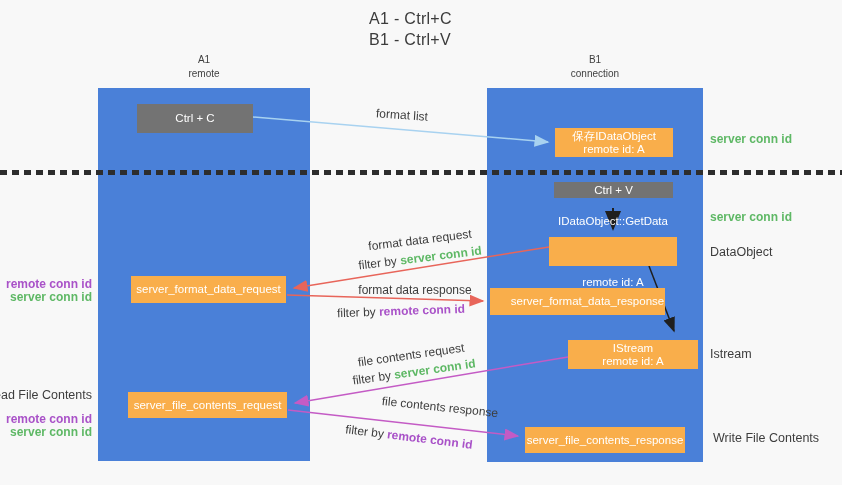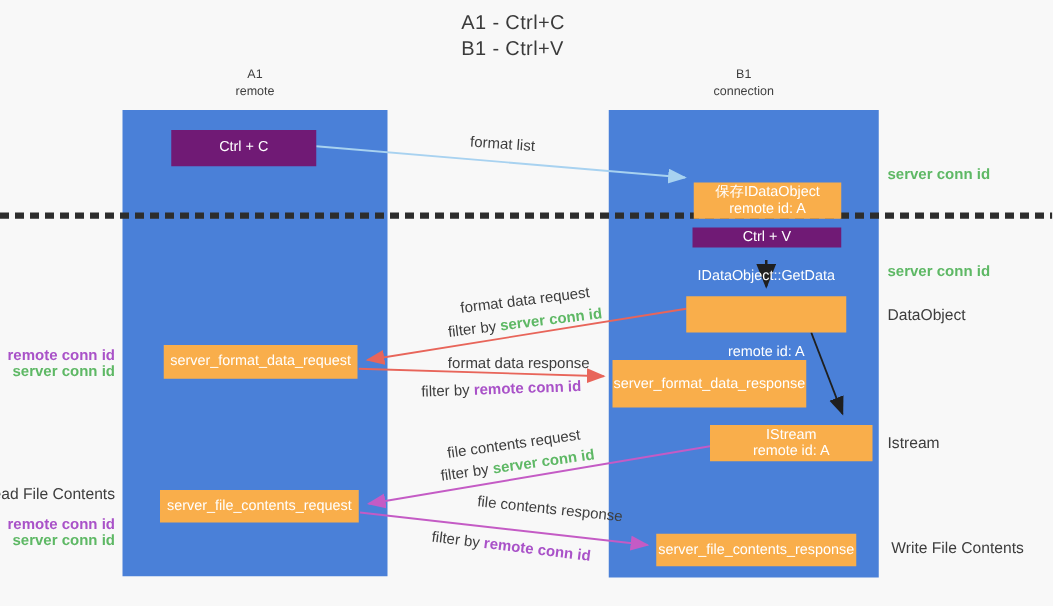--- a/index.html
+++ b/index.html
@@ -11,21 +11,21 @@
   .title{left:369px;top:8px;font-size:16px;line-height:21px;color:#3b3b3b;letter-spacing:.3px;}
   .col-header{font-size:10px;line-height:14px;text-align:center;color:#3f3f3f;}
   .lifeline{background:#4a80d8;z-index:1;}
   .divider{
     left:0;top:170px;width:842px;height:5px;z-index:3;
     background:repeating-linear-gradient(90deg,#2d2d2d 0 7px,transparent 7px 12px);
   }
   svg.arrows{left:0;top:0;z-index:4;pointer-events:none;}
   .node{z-index:5;color:#fff;text-align:center;font-size:11.5px;line-height:13px;
         display:flex;flex-direction:column;align-items:center;justify-content:center;}
-  .node.green{background:#701a75;}
+  .node.green{background:#737373;}
   .node.orange{background:#f9ae4b;}
   .alabel{z-index:6;font-size:12px;color:#3d3d3d;white-space:nowrap;transform-origin:center;}
   .center{transform:translate(-50%,-50%);}
   .lg{color:#5eb865;font-weight:bold;}
   .lp{color:#a952c8;font-weight:bold;}
   .side{z-index:6;font-size:12px;white-space:nowrap;}
   .side.green{color:#5eb865;font-weight:bold;}
   .side.purple{color:#a952c8;font-weight:bold;}
   .side.dark{color:#3d3d3d;font-size:12.5px;}
   .right-align{text-align:right;}
@@ -75,39 +75,39 @@
     <line x1="549" y1="247" x2="294" y2="288" stroke="#e8655a" stroke-width="1.5" marker-end="url(#mred)"></line>
     <line x1="287" y1="295" x2="483" y2="301" stroke="#e8655a" stroke-width="1.5" marker-end="url(#mred)"></line>
     <line x1="568" y1="357" x2="295" y2="403" stroke="#c45bc5" stroke-width="1.5" marker-end="url(#mpurple)"></line>
     <line x1="288" y1="410" x2="518" y2="436" stroke="#c45bc5" stroke-width="1.5" marker-end="url(#mpurple)"></line>
   </svg>
 
   <div class="abs node green" style="left:137px;top:104px;width:116px;height:29px;">
     <div>Ctrl + C</div>
   </div>
 
-  <div class="abs node orange" style="left:555px;top:128px;width:118px;height:29px;margin-top:18px;">
+  <div class="abs node orange" style="left:555px;top:128px;width:118px;height:29px;">
     <div>保存IDataObject</div>
     <div>remote id: A</div>
   </div>
 
   <div class="abs node green" style="left:554px;top:182px;width:119px;height:16px;">
     <div>Ctrl + V</div>
   </div>
 
   <div class="abs node orange" style="left:549px;top:237px;width:128px;height:29px;gap:48px;">
     <div>IDataObject::GetData</div>
     <div>remote id: A</div>
   </div>
 
   <div class="abs node orange" style="left:131px;top:276px;width:155px;height:27px;">
     <div>server_format_data_request</div>
   </div>
 
-  <div class="abs node orange" style="left:490px;top:288px;width:155px;height:38px;">
+  <div class="abs node orange" style="left:490px;top:288px;width:155px;height:27px;padding-left:20px;">
     <div>server_format_data_response</div>
   </div>
 
   <div class="abs node orange" style="left:568px;top:340px;width:130px;height:29px;">
     <div>IStream</div>
     <div>remote id: A</div>
   </div>
 
   <div class="abs node orange" style="left:128px;top:392px;width:159px;height:26px;">
     <div>server_file_contents_request</div>

